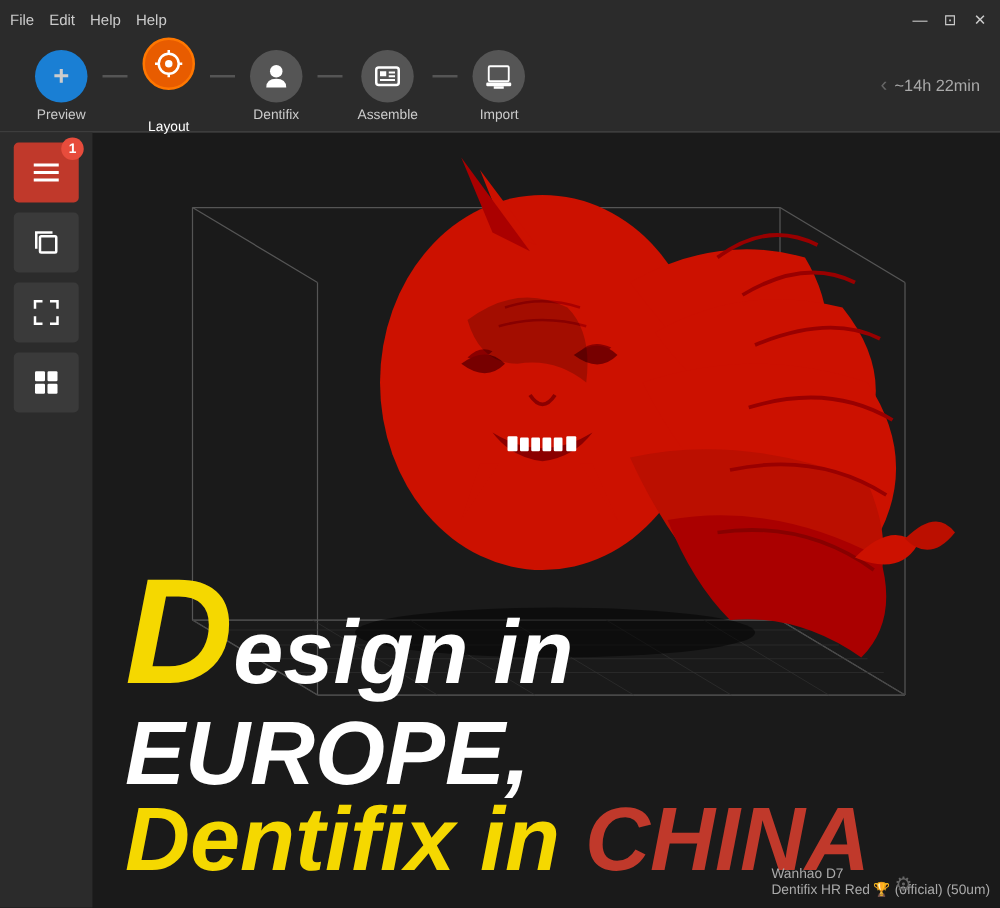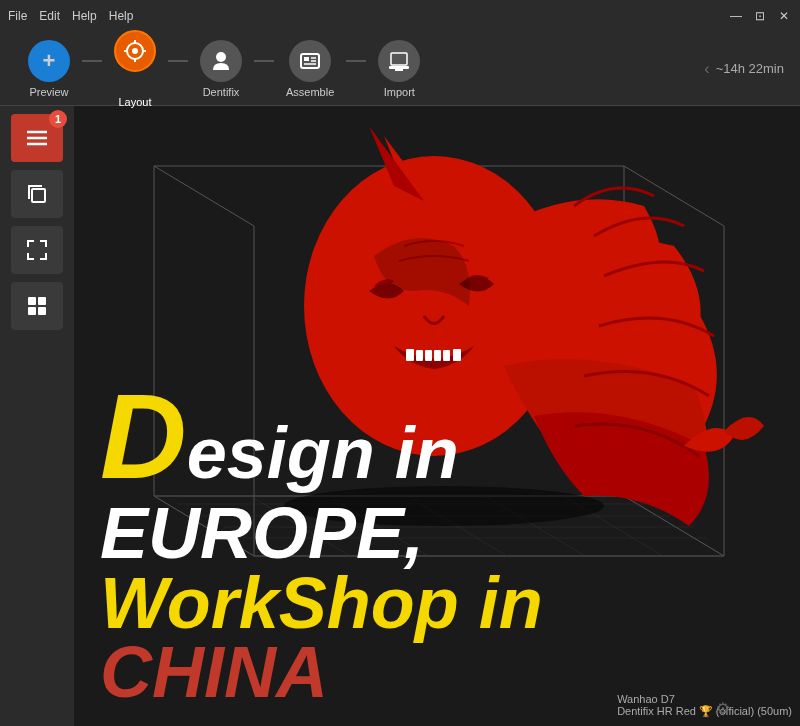--- a/index.html
+++ b/index.html
@@ -428,21 +428,21 @@
 
     <ellipse cx="370" cy="400" rx="160" ry="20" fill="rgba(0,0,0,0.5)"></ellipse>
   </svg>
 
   
   <div id="promo-text">
     <div class="promo-line1">
       <span class="big-d">D</span><span class="rest">esign in EUROPE,</span>
     </div>
     <div class="promo-line2">
-      <span>WorkShop in </span><span class="china">CHINA</span>
+      <span>Dentifix in </span><span class="china">CHINA</span>
     </div>
   </div>
 
   
   <div id="bottom-info">
     <div>Wanhao D7</div>
     <div>Dentifix HR Red 🏆 (official) (50um)</div>
   </div>
 
   

